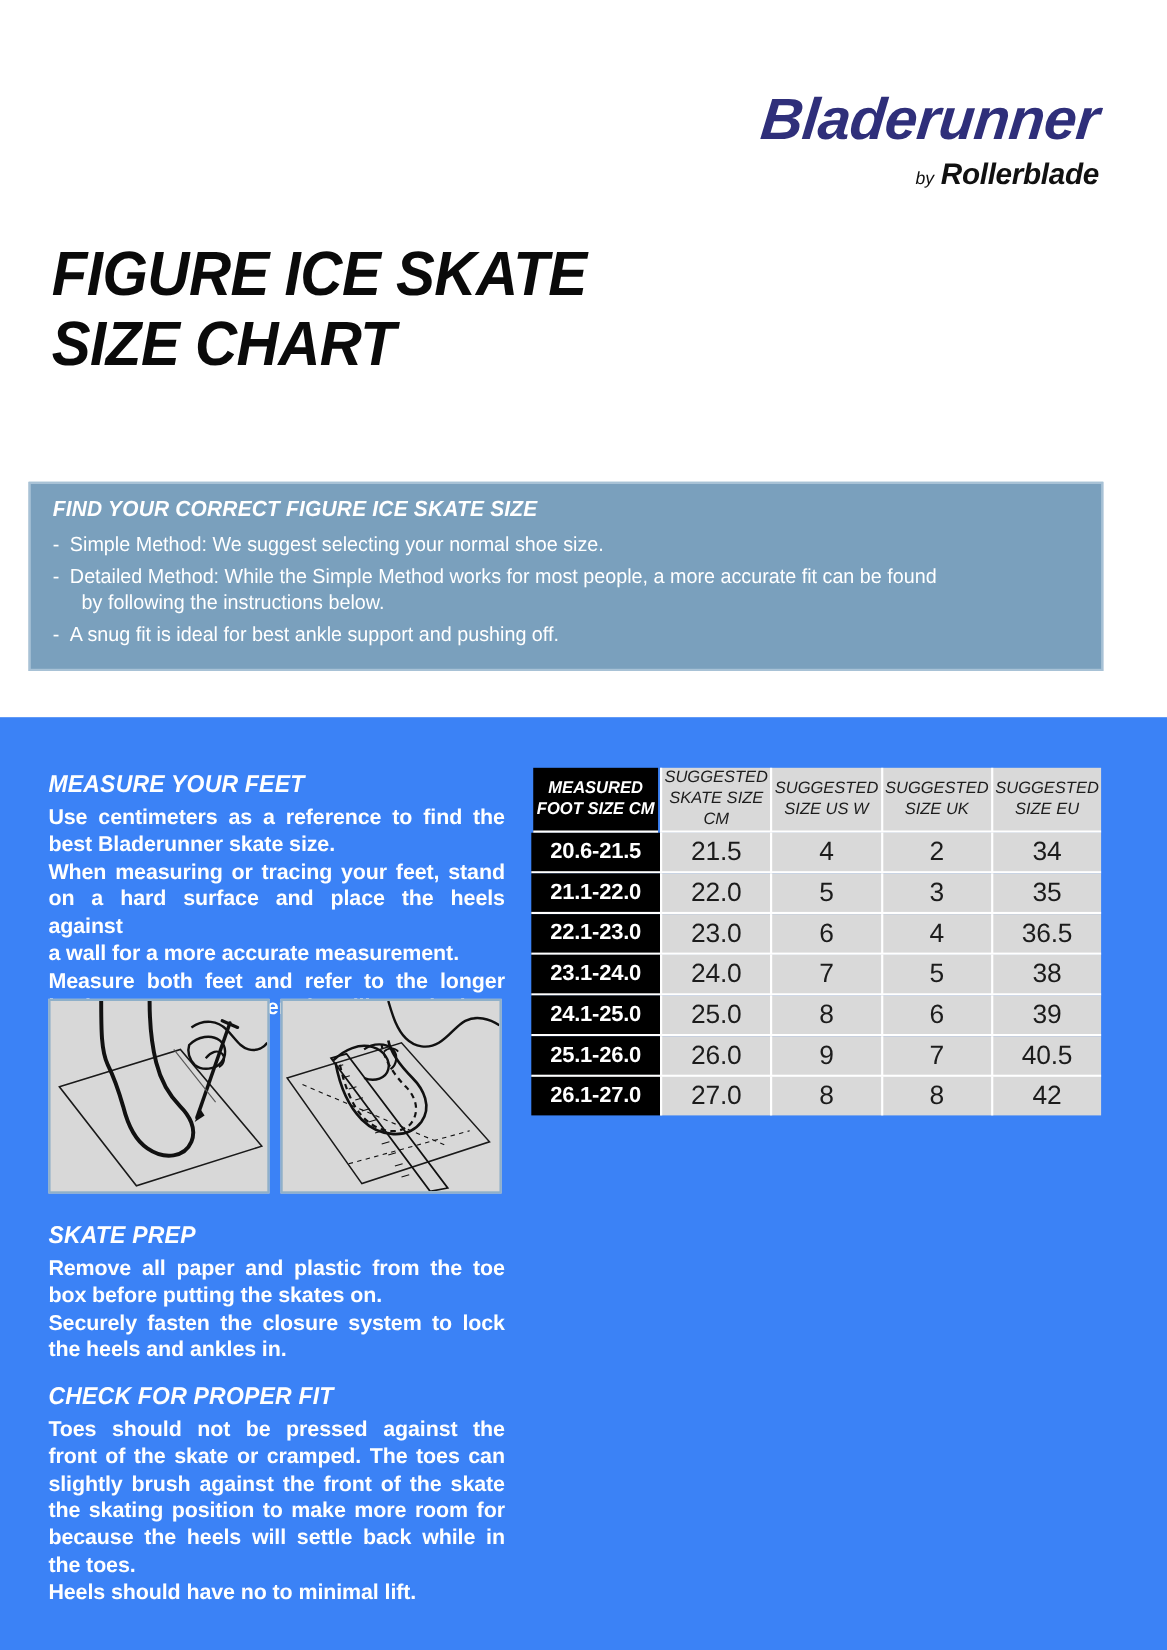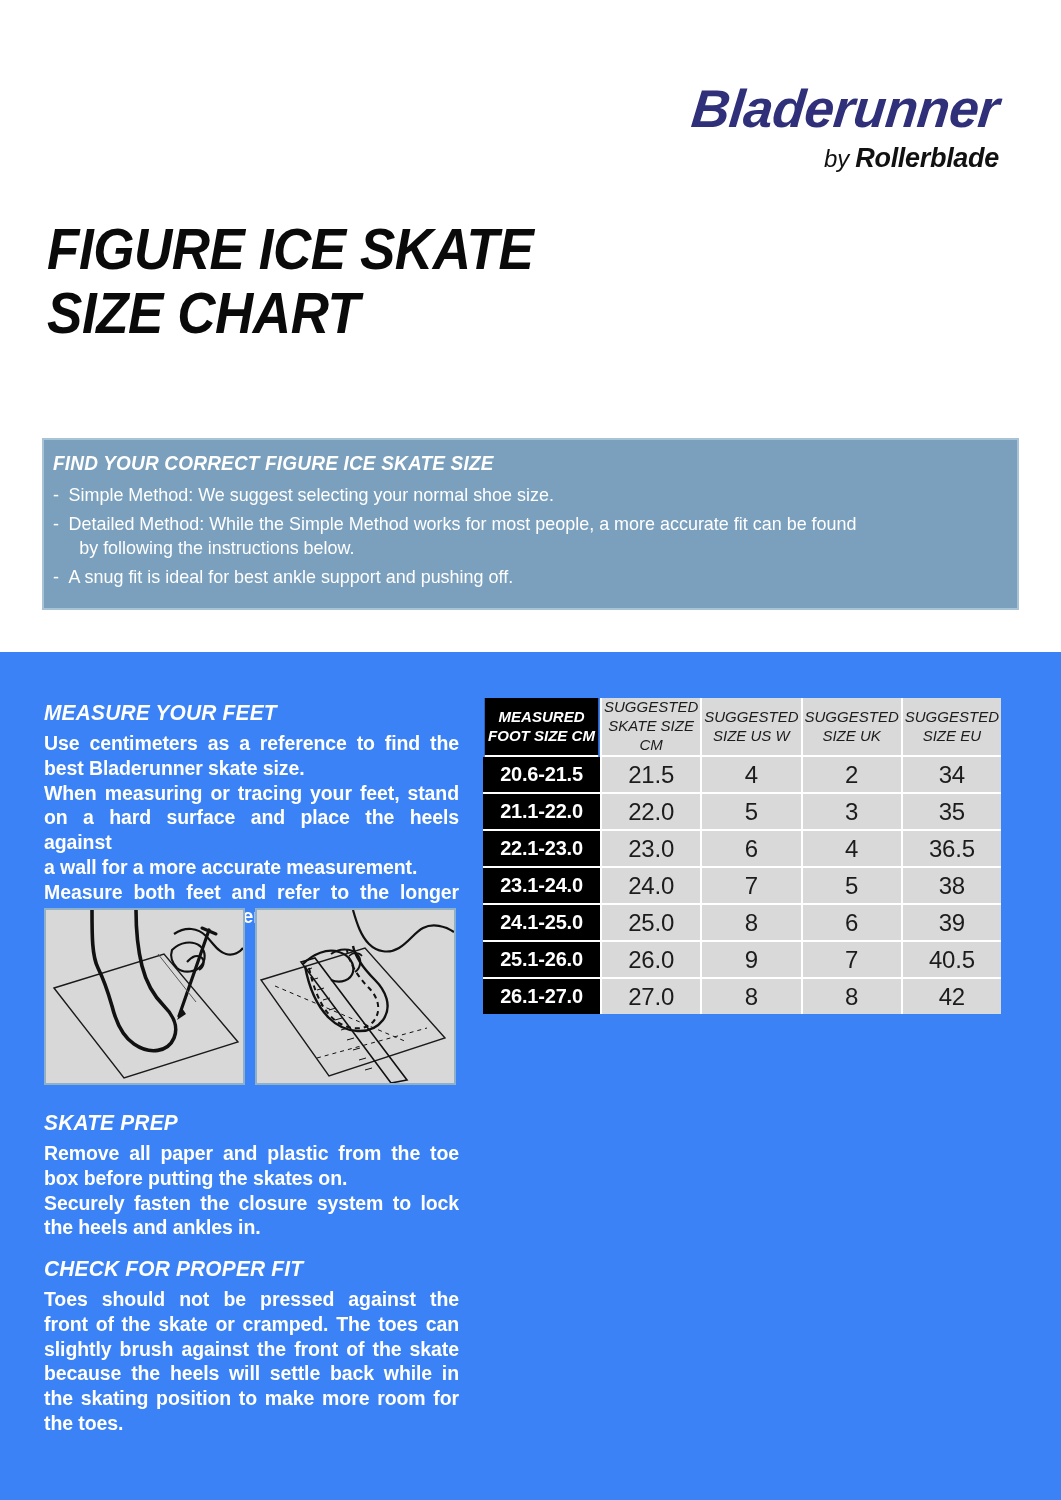--- a/index.html
+++ b/index.html
@@ -36,21 +36,21 @@
   .logo-sub {
     margin-top: 10px;
     font-size: 27px;
     color: #111111;
     font-style: italic;
     white-space: nowrap;
   }
   .logo-sub .by {
     font-weight: normal;
     font-style: italic;
-    font-size: 24px;
+    font-size: 16px;
     margin-right: 6px;
   }
   .logo-sub .brand {
     font-weight: bold;
     letter-spacing: -0.3px;
     text-align: right;
   }
 
   
   .page-title {
@@ -65,26 +65,26 @@
     color: #0a0a0a;
     letter-spacing: -0.5px;
     transform: scaleX(0.93);
     transform-origin: left top;
   }
 
   
   .info-box {
     position: absolute;
     top: 438px;
-    left: 42px;
+    left: 26px;
     width: 977px;
     background: #7aa0bd;
     border: 2px solid #a8c2d6;
     box-sizing: border-box;
-    padding: 12px 18px 14px 9px;
+    padding: 12px 18px 14px 20px;
     color: #ffffff;
   }
   .info-title {
     font-size: 20px;
     font-weight: bold;
     font-style: italic;
     letter-spacing: 0.2px;
     margin-bottom: 8px;
     transform: scaleX(0.95);
     transform-origin: left center;
@@ -370,23 +370,24 @@
       <span class="ln">the heels and ankles in.</span>
     </div>
   </div>
 
   <div class="sec-fit">
     <div class="sec-head">CHECK FOR PROPER FIT</div>
     <div class="sec-body">
       <span class="jline">Toes should not be pressed against the</span>
       <span class="jline">front of the skate or cramped. The toes can</span>
       <span class="jline">slightly brush against the front of the skate</span>
+      <span class="jline">the skating position to make more room for</span>
       <span class="jline">because the heels will settle back while in</span>
-      <span class="jline">the skating position to make more room for</span>
       <span class="ln">the toes.</span>
+      <span class="ln">Heels should have no to minimal lift.</span>
     </div>
   </div>
 
   <div class="size-table-wrap">
     <table class="size-table">
       <thead>
         <tr>
           <th class="hd-first">
             <div>MEASURED</div>
             <div>FOOT SIZE CM</div>

